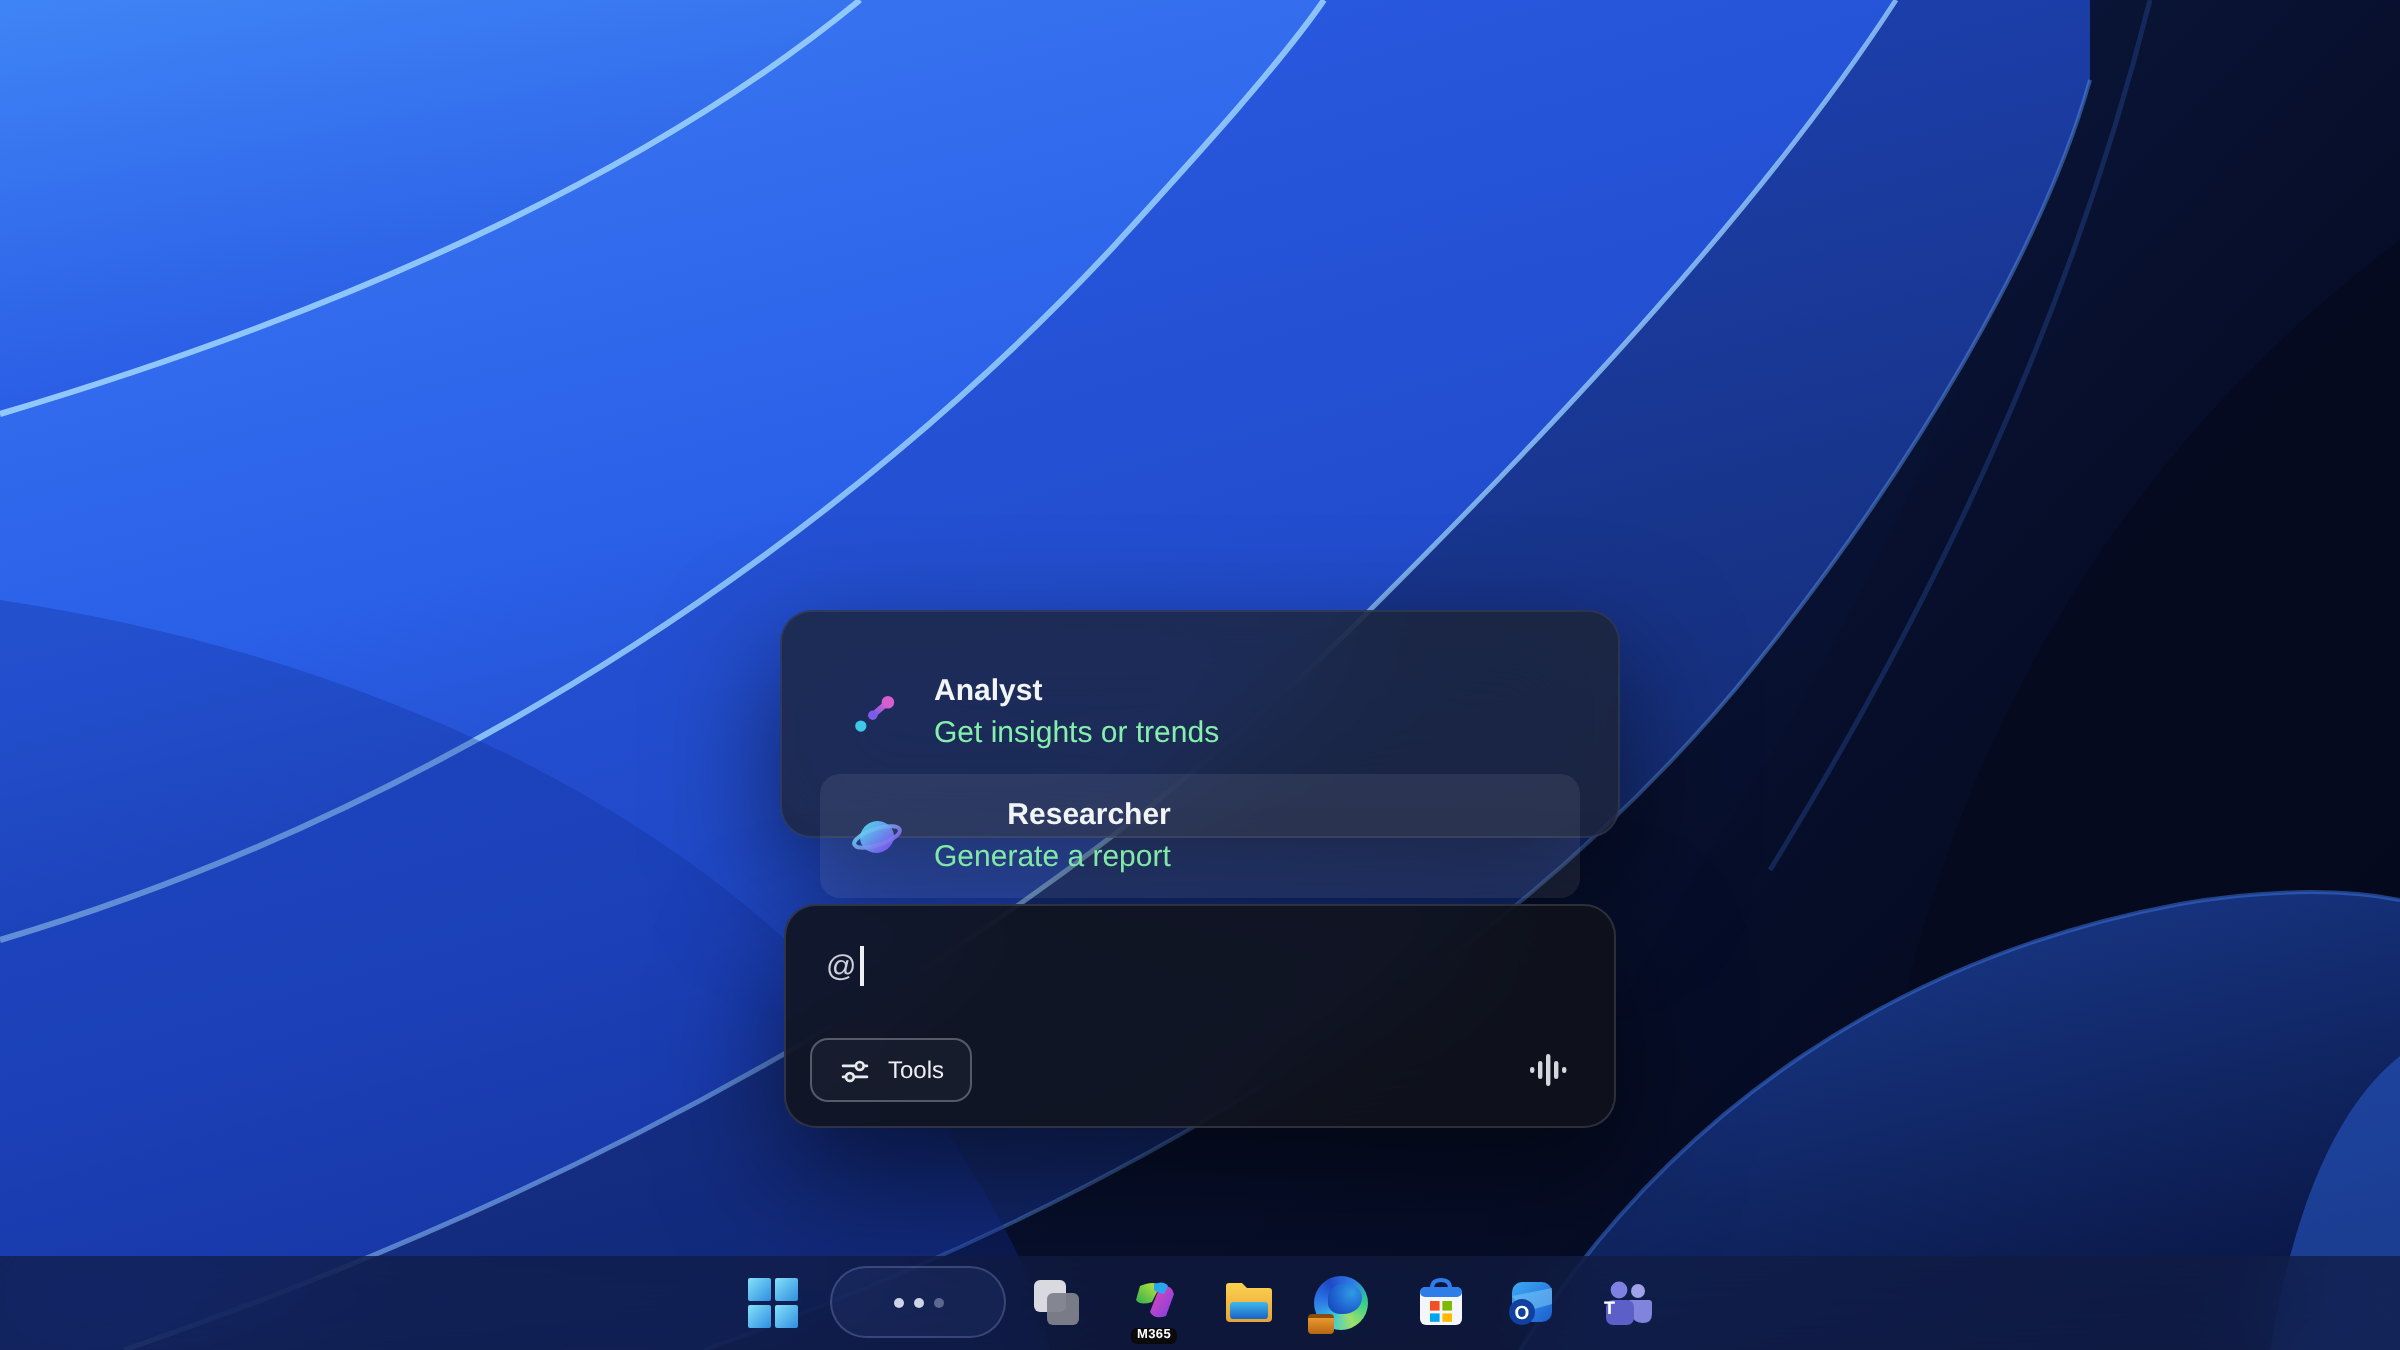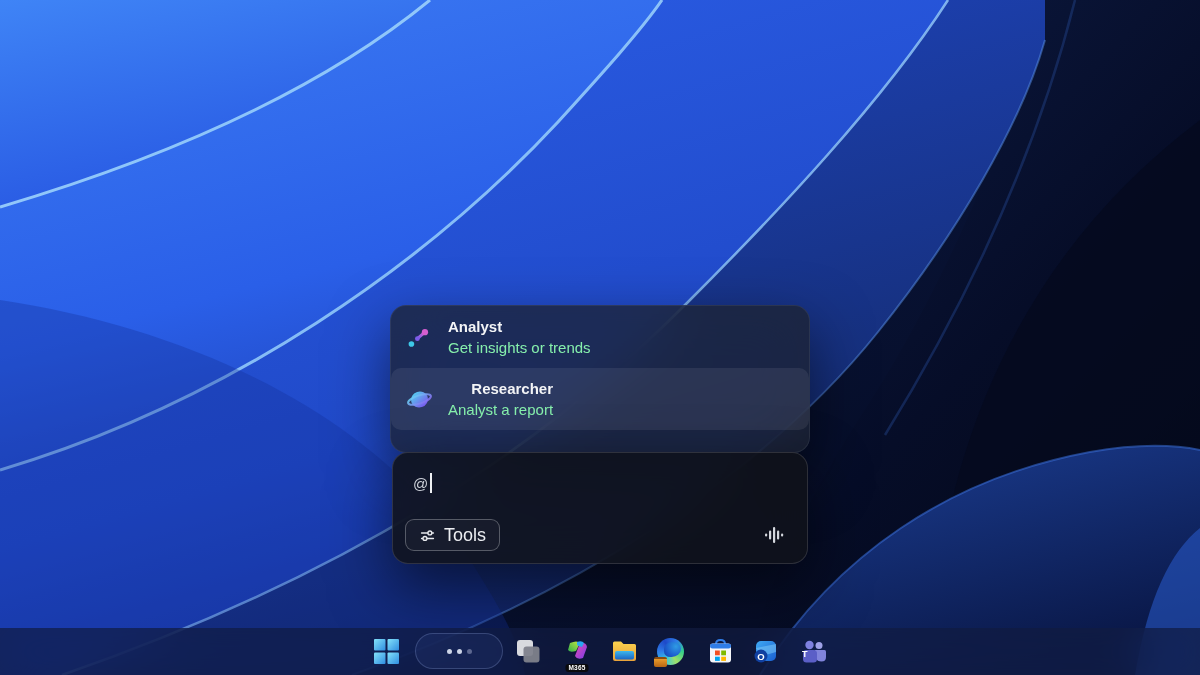--- a/index.html
+++ b/index.html
@@ -29,25 +29,25 @@
   .edge-circle::after { content:""; position:absolute; left:7px; top:4px; width:17px; height:15px;
     border-radius:50% 50% 60% 40%; background:radial-gradient(circle at 70% 30%, #2f9be4 0%, #1d5ecf 60%, #173fa8 100%); }
   .edge-badge { position:absolute; left:-3px; bottom:-2px; width:13px; height:10px; border-radius:2px;
     background:linear-gradient(#e89a2b,#b86614); border-top:2px solid #8a4d10; }
   .m365-badge { position:absolute; left:50%; transform:translateX(-50%); bottom:-1px;
     background:#0a0a0c; color:#fff; font-size:6.5px; font-weight:bold; letter-spacing:.2px;
     padding:1px 3px; border-radius:3px; line-height:1; }
   .teams-badge { position:absolute; left:9px; top:19px; color:#fff; font-size:9px; font-weight:bold; line-height:1; }
 
   
-  .agent-menu { position:absolute; left:390px; top:305px; width:420px; height:148px;
+  .agent-menu { position:absolute; left:390px; top:305px; width:420px; height:114px;
     border-radius:16px; background:rgba(30,34,47,0.78);
     backdrop-filter:blur(26px) saturate(1.25);
     border:1px solid rgba(255,255,255,0.07);
-    box-shadow:0 24px 60px rgba(0,0,0,0.55); padding:0; }
+    box-shadow:0 24px 60px rgba(0,0,0,0.55); padding:19px; }
   .menu-row { height:62px; border-radius:10px; display:flex; align-items:center;
     padding:0 14px; gap:15px; }
   .menu-row.highlighted { background:rgba(255,255,255,0.075);text-align:right; }
   .row-icon { width:28px; height:28px; flex:0 0 28px; display:flex; align-items:center; justify-content:center; }
   .row-text { display:flex; flex-direction:column; }
   .row-title { font-size:15px; font-weight:700; color:#f3f4f6; line-height:21px; }
   .row-sub { font-size:15px; font-weight:400; color:#86efac; line-height:21px; }
 
   
   .composer { position:absolute; left:392px; top:452px; width:416px; height:112px;
@@ -55,21 +55,21 @@
     backdrop-filter:blur(20px);
     border:1px solid rgba(255,255,255,0.13);
     box-shadow:0 24px 60px rgba(0,0,0,0.55); }
   .composer-input { position:absolute; left:20px; top:20px; font-size:15px; color:#ccd0d8; display:flex; align-items:center; }
   .caret { display:inline-block; width:1.5px; height:20px; background:#eef0f4; margin-left:2px;
     animation:blink 1s steps(1) infinite; }
   @keyframes blink { 50% { opacity:0; } }
   .tools-btn { position:absolute; left:12px; bottom:12px; height:32px; padding:0 13px;
     display:flex; align-items:center; gap:8px; border-radius:9px;
     border:1px solid rgba(255,255,255,0.28); background:rgba(255,255,255,0.03);
-    color:#eceef2; font-size:18px; cursor:pointer; }
+    color:#eceef2; font-size:12px; cursor:pointer; }
   .voice-btn { position:absolute; right:22px; bottom:17px; width:22px; height:22px;
     display:flex; align-items:center; justify-content:center; cursor:pointer; }
 </style>
 </head>
 <body>
 
 <div class="stage">
 
   <svg class="wallpaper" viewBox="0 0 1200 675" preserveAspectRatio="none">
     <defs>
@@ -174,21 +174,21 @@
               <stop offset="0" stop-color="#67d8f2"></stop>
                 <stop offset="1" stop-color="#8a63f2"></stop>
             </linearGradient>
           </defs>
           <ellipse cx="12" cy="12" rx="7.6" ry="7" transform="rotate(-18 12 12)" fill="url(#pg)"></ellipse>
           <ellipse cx="12" cy="12" rx="10.6" ry="3.6" transform="rotate(-18 12 12)" fill="none" stroke="url(#rg)" stroke-width="1.8" opacity="0.9"></ellipse>
         </svg>
       </span>
       <span class="row-text">
         <span class="row-title">Researcher</span>
-        <span class="row-sub">Analyst a report</span>
+        <span class="row-sub">Generate a report</span>
       </span>
     </div>
   </div>
 
   <div class="composer">
     <div class="composer-input">
       <span>@</span>
       <span class="caret"></span>
     </div>
 

